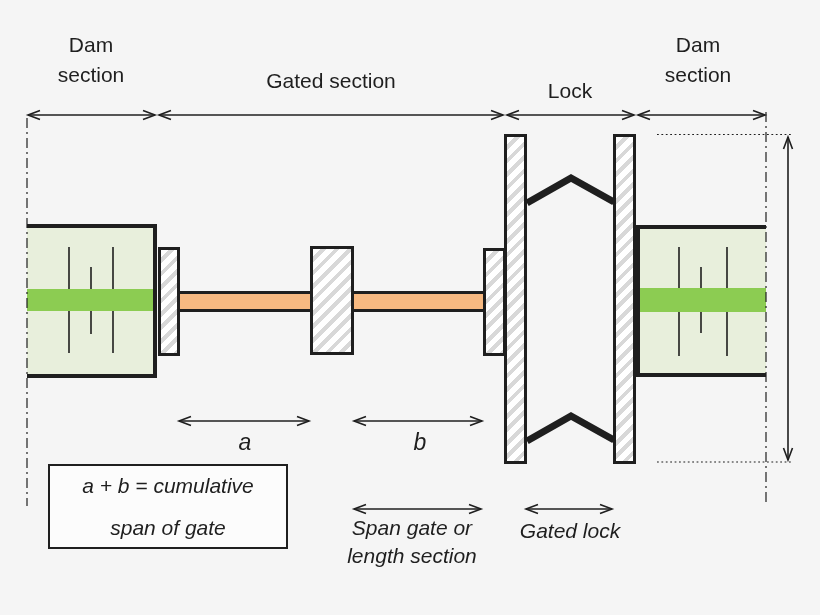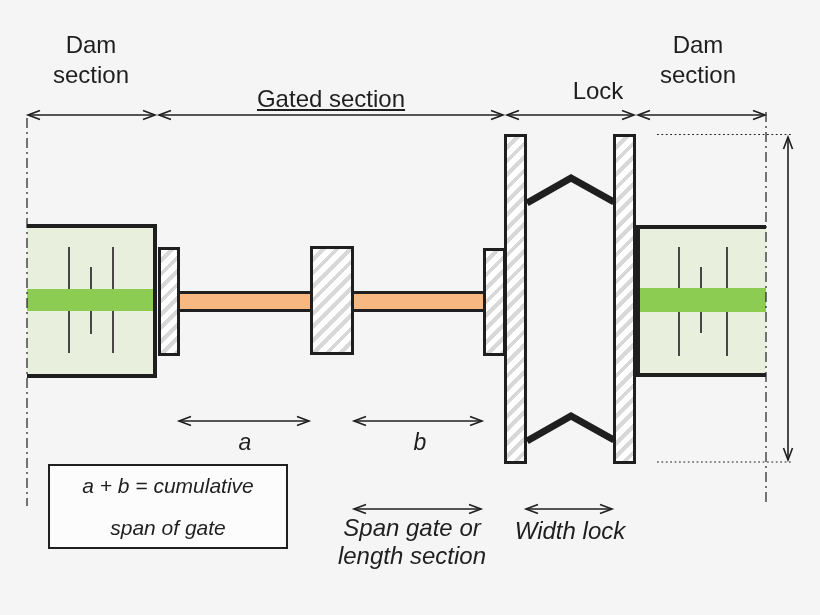--- a/index.html
+++ b/index.html
@@ -36,25 +36,25 @@
 
   
   svg.overlay{position:absolute;left:0;top:0;z-index:10;pointer-events:none;}
   .dim{stroke:var(--line);stroke-width:1.6;fill:none;}
   .thin{stroke:var(--line);stroke-width:1.6;fill:none;}
   .centerline{stroke:var(--line);stroke-width:1.2;fill:none;stroke-dasharray:10 4 2 4;}
   .dotted{stroke:var(--line);stroke-width:1.2;fill:none;stroke-dasharray:1.8 2.6;}
   .mitre{stroke:var(--line);stroke-width:7;fill:none;}
 
   
-  .lbl{color:var(--line);font-size:24px;line-height:30px;text-align:center;}
+  .lbl{color:var(--line);font-size:21px;line-height:30px;text-align:center;}
   .italic{font-style:italic;}
   .lbl-dam-left{left:39px;top:30px;width:104px;}
-  .lbl-gated{left:251px;top:84px;width:160px;text-decoration:underline;}
-  .lbl-lock{left:548px;top:76px;width:100px;}
+  .lbl-gated{left:251px;top:66px;width:160px;}
+  .lbl-lock{left:520px;top:76px;width:100px;}
   .lbl-dam-right{left:646px;top:30px;width:104px;}
   .lbl-a{left:215px;top:427px;width:60px;font-size:23px;}
   .lbl-b{left:390px;top:427px;width:60px;font-size:23px;}
   .lbl-span{left:322px;top:514px;width:180px;line-height:28px;}
   .lbl-width{left:505px;top:516px;width:130px;}
   .notebox{left:48px;top:464px;width:240px;height:85px;border:2px solid var(--line);
            background:var(--box-bg);display:flex;flex-direction:column;justify-content:center;
            text-align:center;font-size:21px;line-height:32px;color:var(--line);gap:10px;}
 </style>
 </head>
@@ -163,15 +163,15 @@
 
   <div class="abs notebox italic">
     <div>a + b = cumulative</div>
     <div>span of gate</div>
   </div>
 
   <div class="abs lbl italic lbl-span">
     <div>Span gate or</div>
     <div>length section</div>
   </div>
-  <div class="abs lbl italic lbl-width">Width lock</div>
+  <div class="abs lbl italic lbl-width">Gated lock</div>
 
 </div>
 
 </body></html>

